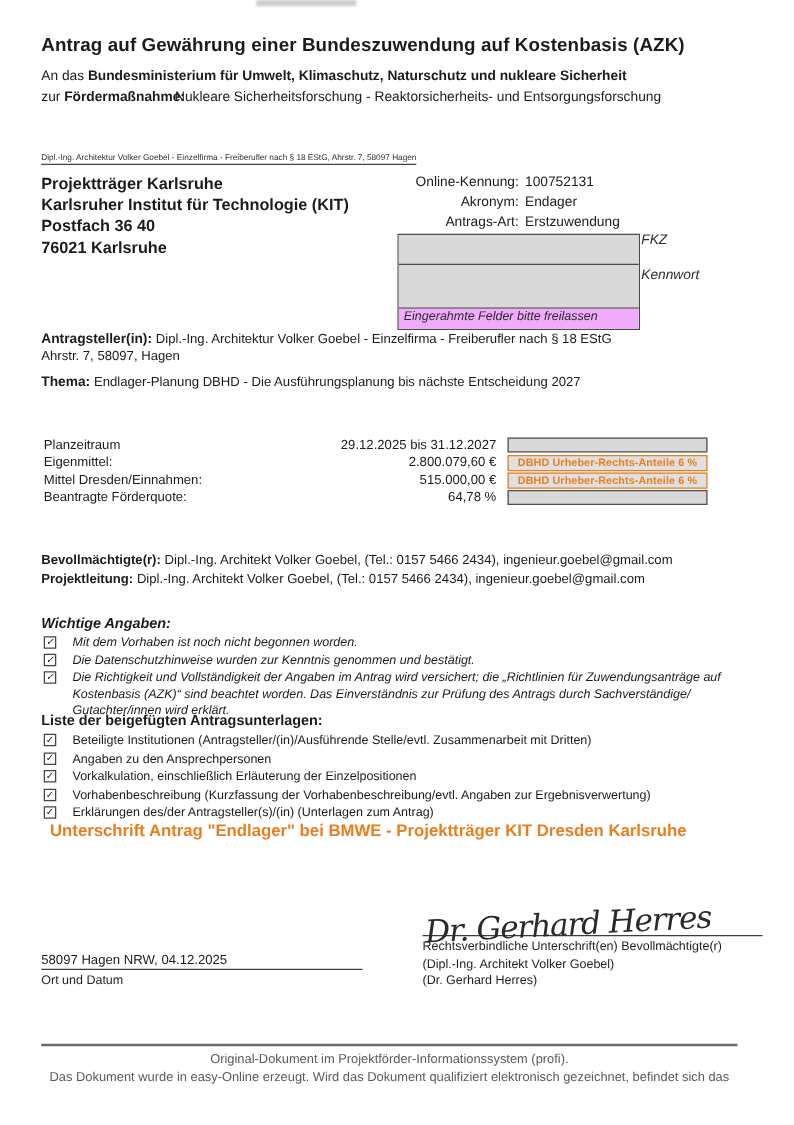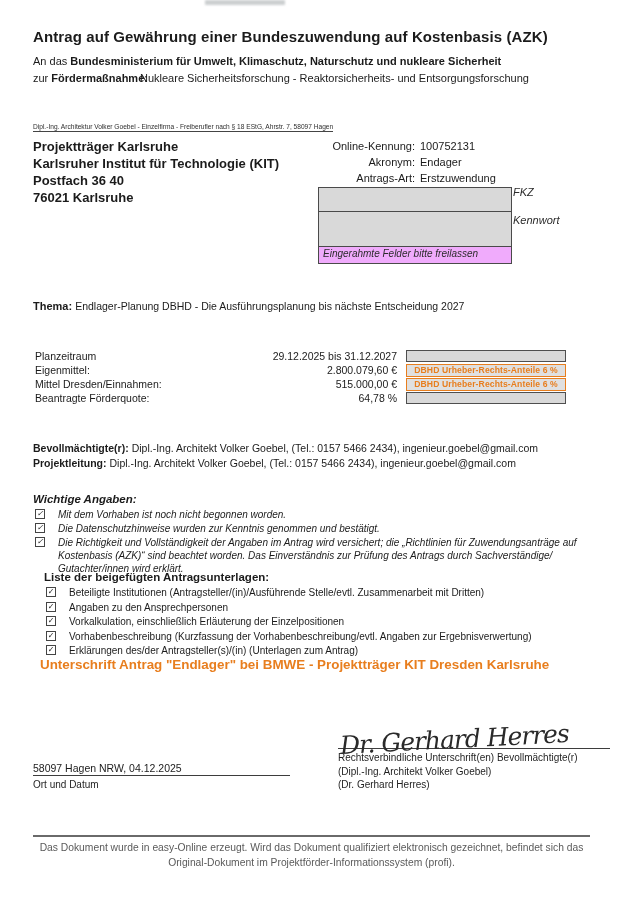--- a/index.html
+++ b/index.html
@@ -44,21 +44,21 @@
   .fin-value{width:152px;flex:0 0 152px;text-align:right;}
   .fin-box{width:158px;height:10px;margin-left:9px;background:#d9d9d9;border:1px solid #4f4f4f;}
   .fin-box.orange{display:flex;align-items:center;justify-content:center;background:#e0e0e0;border:1.2px solid #E87E1E;
     font-size:8.6px;font-weight:bold;color:#E87E1E;height:11px;letter-spacing:.1px;}
 
   .contacts{position:absolute;top:441px;left:33px;font-size:10.5px;line-height:15px;width:580px;}
   .contacts b{font-weight:bold;margin-right:3px;}
 
   .sec-head{font-weight:bold;font-size:11.5px;margin-bottom:3px;}
   .wichtig{position:absolute;top:493px;left:33px;width:560px;font-style:italic;}
-  .liste{position:absolute;top:571px;left:44px;width:560px;}
+  .liste{position:absolute;top:571px;left:33px;width:560px;}
   .chk-item{display:flex;font-size:10px;line-height:13px;margin-bottom:1px;}
   .liste .chk-item{line-height:13.5px;}
   .chk{flex:0 0 8px;width:8px;height:8px;border:1px solid #444;font-size:8px;line-height:8px;text-align:center;
     margin:1px 13px 0 2px;color:#222;}
   .chk-text{flex:1;}
 
   .orange-head{position:absolute;top:657px;left:40px;width:560px;font-size:13.4px;font-weight:bold;color:#E87E1E;}
 
   .sig-row{position:absolute;top:700px;left:33px;width:577px;display:flex;justify-content:space-between;align-items:flex-end;}
   .sig-col{position:relative;}
@@ -117,20 +117,24 @@
   </div>
 
   <div class="fkzbox">
     <div class="fkz-cell1"></div>
     <div class="fkz-cell2"></div>
     <div class="fkz-note">Eingerahmte Felder bitte freilassen</div>
   </div>
   <div class="fkz-label" style="top:186px;">FKZ</div>
   <div class="fkz-label" style="top:214px;">Kennwort</div>
 
+  <div class="applicant">
+    <div><b>Antragsteller(in):</b><span>Dipl.-Ing. Architektur Volker Goebel - Einzelfirma - Freiberufler nach § 18 EStG</span></div>
+    <div>Ahrstr. 7, 58097, Hagen</div>
+  </div>
 
   <div class="thema">
     <b>Thema:</b><span>Endlager-Planung DBHD - Die Ausführungsplanung bis nächste Entscheidung 2027</span>
   </div>
 
   <div class="fintable">
     <div class="fin-row">
       <span class="fin-label">Planzeitraum</span>
       <span class="fin-value">29.12.2025 bis 31.12.2027</span>
       <span class="fin-box"></span>
@@ -212,16 +216,16 @@
       </div>
       <div class="sig-cap">
         <div>Rechtsverbindliche Unterschrift(en) Bevollmächtigte(r)</div>
         <div>(Dipl.-Ing. Architekt Volker Goebel)</div>
         <div>(Dr. Gerhard Herres)</div>
       </div>
     </div>
   </div>
 
   <div class="footer">
+    <div>Original-Dokument im Projektförder-Informationssystem (profi).</div>
     <div>Das Dokument wurde in easy-Online erzeugt. Wird das Dokument qualifiziert elektronisch gezeichnet, befindet sich das</div>
-    <div>Original-Dokument im Projektförder-Informationssystem (profi).</div>
   </div>
 </div>
 
 </body></html>

